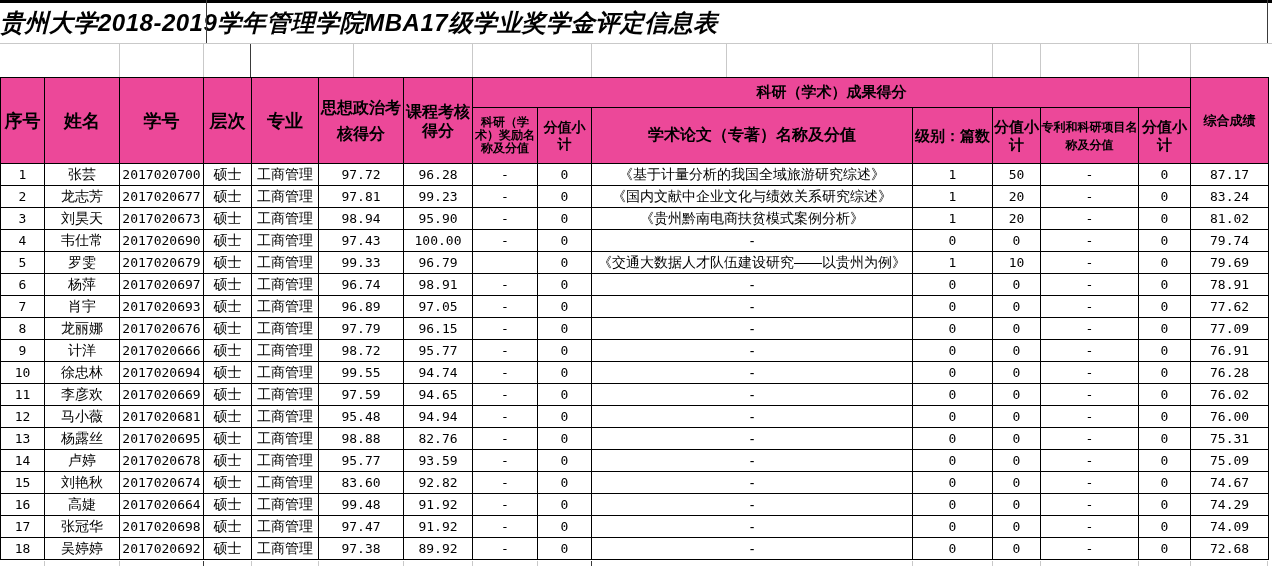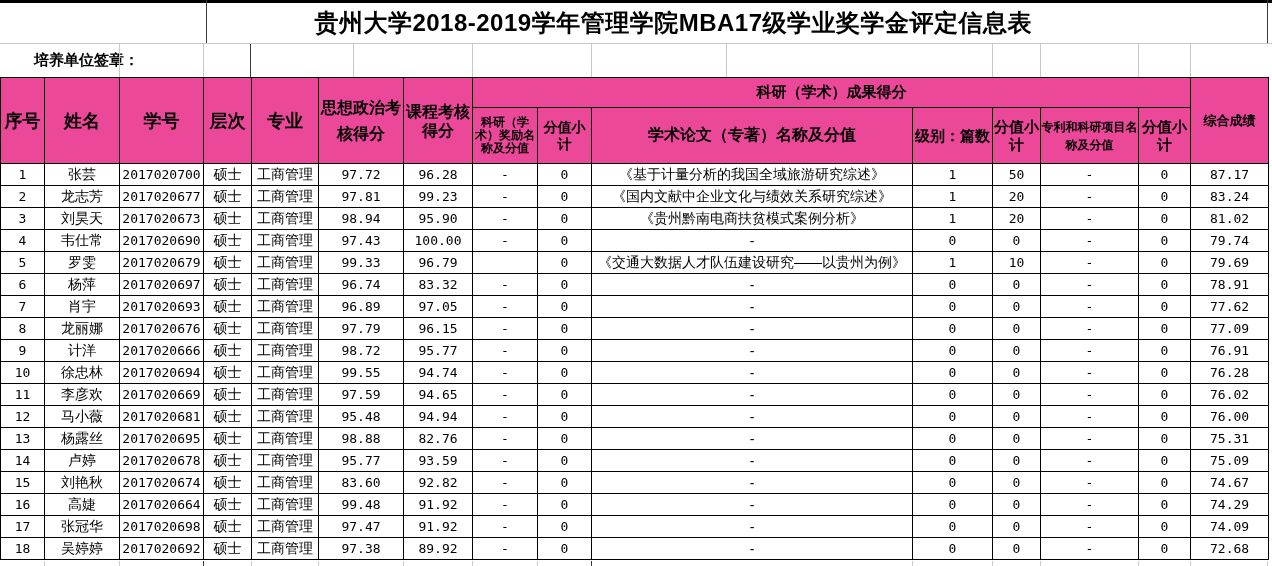--- a/index.html
+++ b/index.html
@@ -4,21 +4,21 @@
 <style>
   html,body { margin:0; padding:0; background:#fff; }
   .canvas {
     position:relative; width:1272px; height:566px; background:#ffffff;
     font-family:"Liberation Sans","DejaVu Sans",sans-serif; color:#000;
     overflow:hidden;
   }
   .topbar { position:absolute; top:0; left:0; width:1272px; height:3px; background:#000; }
   .sheet-title {
     position:absolute; top:3px; left:0; width:1032px; height:40px; line-height:40px;
-    text-align:right; font-weight:bold; font-size:24px; letter-spacing:0.5px;
+    text-align:left; font-weight:bold; font-size:24px; letter-spacing:0.5px;font-style:italic;
   }
   .sig-label {
     position:absolute; top:44px; left:34px; height:32px; line-height:32px;
     font-weight:bold; font-size:15px;
   }
   .grid-h { position:absolute; left:0; top:43px; width:1272px; height:1px; background:#c9c9c9; }
   .vline { position:absolute; width:1px; background:#c9c9c9; }
   .vline.dark { background:#3a3a3a; }
 
   table.main {
@@ -54,21 +54,20 @@
 <body>
 
 <div class="canvas">
 
   <div class="topbar"></div>
 
   <div class="sheet-title">贵州大学2018-2019学年管理学院MBA17级学业奖学金评定信息表</div>
 
   <div class="grid-h"></div>
 
-  <div class="sig-label">培养单位签章：</div>
 
   <div id="gridlines">
       <div class="vline dark" style="left: 206px; top: 0px; height: 43px;"></div>
       <div class="vline dark" style="left: 1267px; top: 0px; height: 43px;"></div>
       <div class="vline" style="left: 119px; top: 44px; height: 33px;"></div>
       <div class="vline" style="left: 203px; top: 44px; height: 33px;"></div>
       <div class="vline" style="left: 353px; top: 44px; height: 33px;"></div>
       <div class="vline" style="left: 472px; top: 44px; height: 33px;"></div>
       <div class="vline" style="left: 591px; top: 44px; height: 33px;"></div>
       <div class="vline" style="left: 726px; top: 44px; height: 33px;"></div>
@@ -220,21 +219,21 @@
           <td class="num">0</td>
           <td class="num">79.69</td>
         </tr>
         <tr>
           <td class="num">6</td>
           <td class="cjk">杨萍</td>
           <td class="num">2017020697</td>
           <td class="cjk">硕士</td>
           <td class="cjk">工商管理</td>
           <td class="num">96.74</td>
-          <td class="num">83.32</td>
+          <td class="num">98.91</td>
           <td class="num">-</td>
           <td class="num">0</td>
           <td class="paper">-</td>
           <td class="num">0</td>
           <td class="num">0</td>
           <td class="num">-</td>
           <td class="num">0</td>
           <td class="num">78.91</td>
         </tr>
         <tr>

